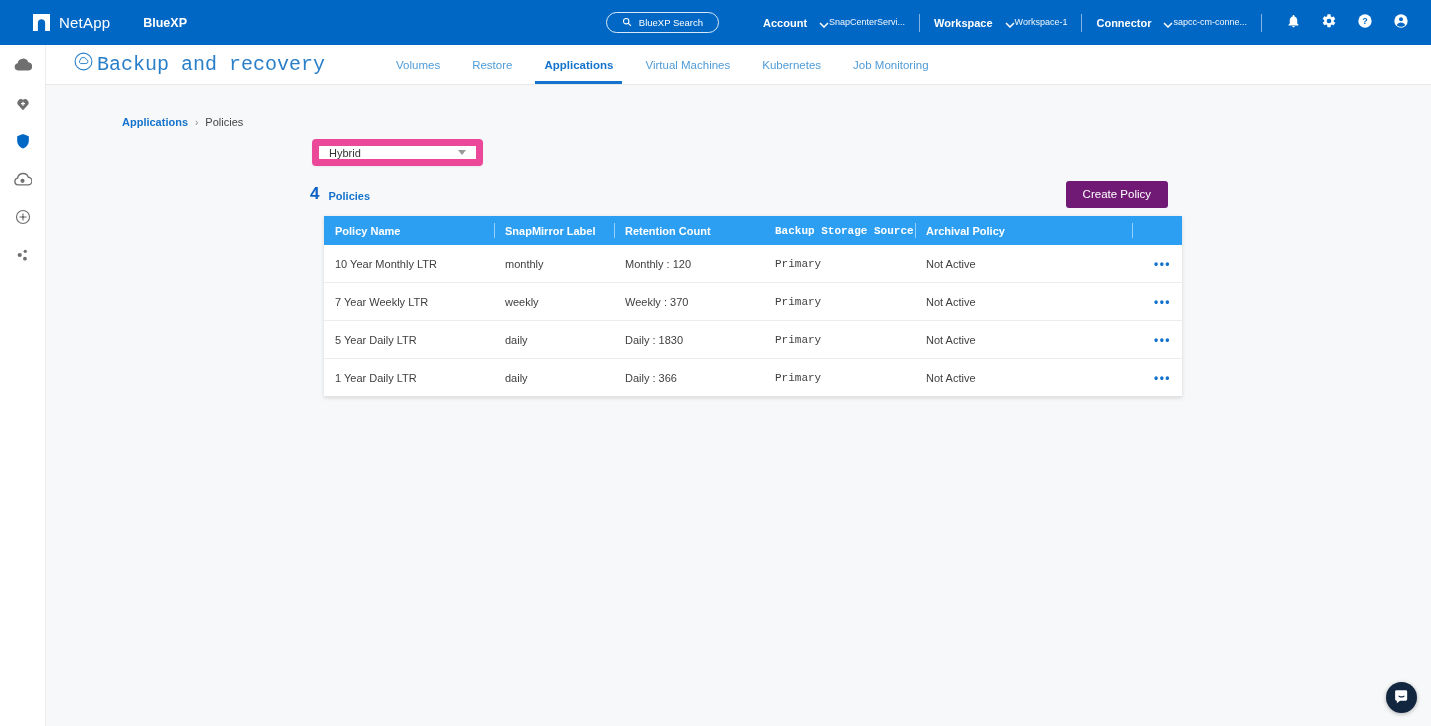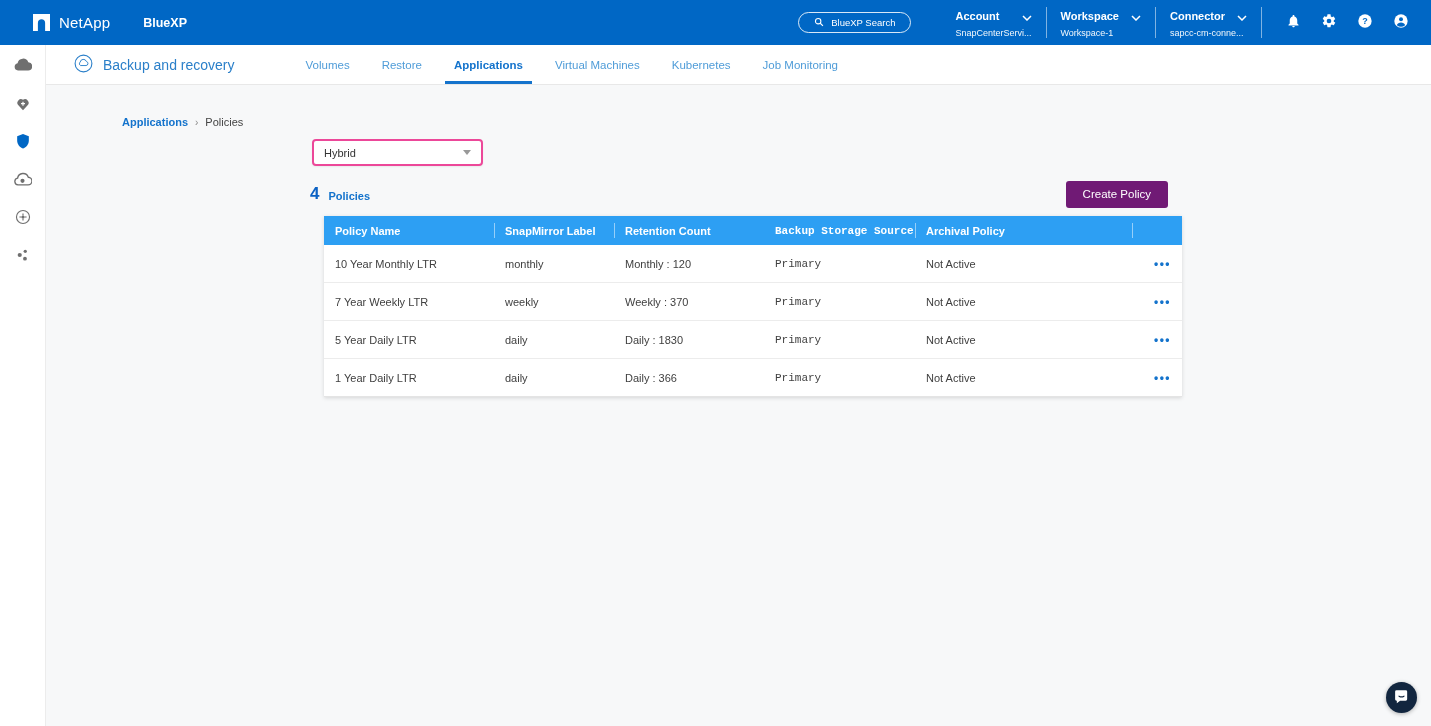--- a/index.html
+++ b/index.html
@@ -18,34 +18,34 @@
   .brand svg { margin-right:9px; display:block; }
   .brand-name { font-size:15px; font-weight:normal; letter-spacing:.2px; }
   .brand-product { font-size:12.5px; font-weight:bold; margin-left:33px; }
   .topbar-right { margin-left:auto; display:flex; align-items:center; padding-right:22px; }
   .search-pill {
     display:flex; align-items:center; gap:7px; height:21px; padding:0 15px;
     border:1px solid rgba(255,255,255,.85); border-radius:11px; background:transparent;
     color:#fff; font-size:9.5px; cursor:pointer; margin-right:30px; font-family:inherit;
   }
   .menus { display:flex; align-items:stretch; border-right:1px solid rgba(255,255,255,.5); }
-  .menu-group { display:flex; flex-direction:column; justify-content:center; padding:0 14px; min-width:86px; cursor:pointer; }
+  .menu-group { display:flex; flex-direction:row; justify-content:center; padding:0 14px; min-width:86px; cursor:pointer; }
   .menu-group + .menu-group { border-left:1px solid rgba(255,255,255,.5); }
   .menu-top { display:flex; align-items:center; justify-content:space-between; gap:12px; }
   .menu-label { font-size:11px; font-weight:bold; }
   .menu-value { font-size:9px; margin-top:3px; opacity:.95; }
   .icon-btns { display:flex; align-items:center; gap:20px; margin-left:24px; }
   .icon-btn { background:none; border:0; padding:0; cursor:pointer; display:flex; }
 
   
   .service-bar {
     position:absolute; top:45px; left:46px; right:0; height:40px; background:#fff;
     border-bottom:1px solid #e8e8e8; display:flex; align-items:stretch; z-index:5;
   }
-  .service-title { display:flex; align-items:center; gap:10px; margin-left:28px; color:#2a7fc9; font-size:14px; }
+  .service-title { display:flex; align-items:center; gap:4px; margin-left:28px; color:#2a7fc9; font-size:20px;font-family:Liberation Mono, monospace; }
   .tabs { display:flex; align-items:stretch; margin-left:55px; }
   .tab { position:relative; display:flex; align-items:center; padding:0 16px; font-size:11.5px; color:#4f9cd8; cursor:pointer; }
   .tab.active { color:#1473cc; font-weight:bold; }
   .tab.active::after { content:""; position:absolute; left:7px; right:7px; bottom:0; height:3px; background:#1473cc; }
 
   
   .sidebar {
     position:absolute; top:45px; left:0; width:46px; bottom:0; background:#fff;
     border-right:1px solid #ececec; display:flex; flex-direction:column; align-items:center;
     padding-top:3px; z-index:6;
@@ -54,21 +54,21 @@
 
   
   .content { position:absolute; top:85px; left:46px; right:0; bottom:0; background:#f7f8f9; }
   .breadcrumb { position:absolute; left:76px; top:31px; font-size:11px; display:flex; gap:7px; align-items:center; }
   .crumb-link { color:#1473cc; font-weight:bold; cursor:pointer; text-decoration:none; }
   .crumb-sep { color:#8a8a8a; font-size:10px; }
   .crumb-current { color:#444; }
 
   .dropdown {
     position:absolute; left:266px; top:54px; width:171px; height:27px; background:#fff;
-    border:2px solid #ec4899; border-radius:4px; box-shadow:0 1px 2px rgba(0,0,0,.06);
+    border:7px solid #ec4899; border-radius:4px; box-shadow:0 1px 2px rgba(0,0,0,.06);
     display:flex; align-items:center; justify-content:space-between; padding:0 10px;
     font-size:11px; color:#333; cursor:pointer;
   }
   .caret { width:0; height:0; border-left:4px solid transparent; border-right:4px solid transparent; border-top:5px solid #999; }
 
   .list-header { position:absolute; left:264px; top:95px; width:858px; height:28px; display:flex; align-items:center; }
   .count { font-size:17px; font-weight:bold; color:#0c62c4; }
   .count-label { font-size:11px; font-weight:bold; color:#1473cc; margin-left:9px; position:relative; top:2px; }
   .create-btn {
     margin-left:auto; height:27px; padding:0 17px; background:#701a75; color:#fff; border:0;

